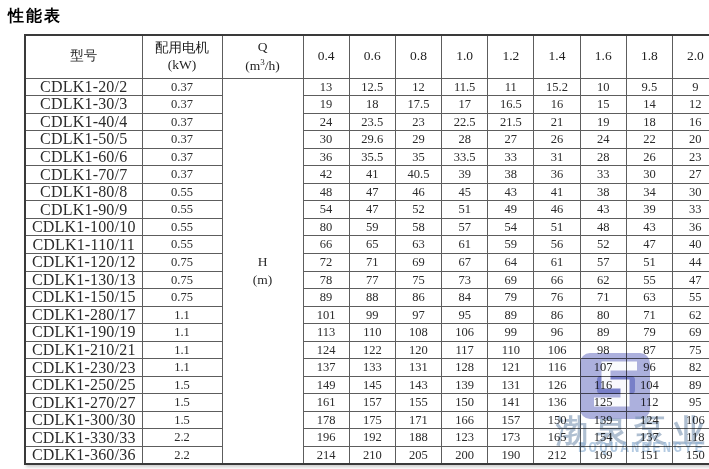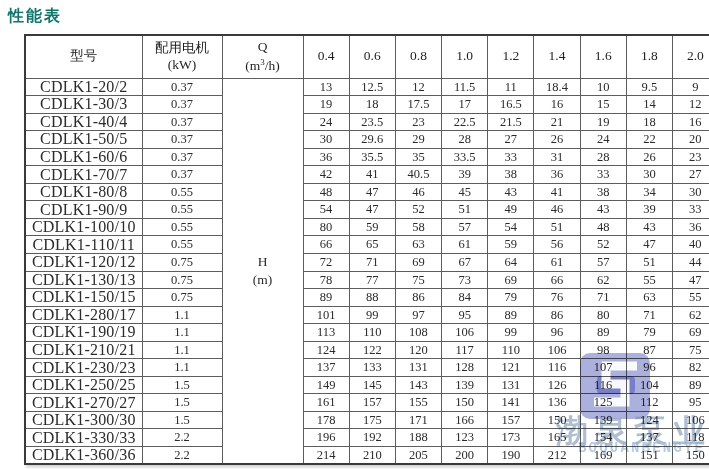--- a/index.html
+++ b/index.html
@@ -2,21 +2,21 @@
 <html><head>
 <meta charset="utf-8">
 <style>
   html,body{margin:0;padding:0;}
   body{
     width:709px;height:469px;background:#ffffff;position:relative;overflow:hidden;
     font-family:"Liberation Serif", serif;color:#262626;
   }
   .page-title{
     font-family:"Liberation Sans", sans-serif;
-    font-size:16px;font-weight:bold;color:#0f766e;
+    font-size:16px;font-weight:bold;color:#000000;
     margin:6px 0 7px 8px;letter-spacing:2px;
   }
   table.perf{
     border-collapse:collapse;table-layout:fixed;
     margin-left:24px;width:694px;
     border:2px solid #3a3a3a;
     box-shadow:0 4px 3px -2px rgba(110,110,110,0.35);
   }
   col.c-model{width:117px;}
   col.c-motor{width:80px;}
@@ -97,21 +97,21 @@
 
     <tr>
           <td class="model-cell">CDLK1-20/2</td>
           <td>0.37</td>
           <td class="h-cell" rowspan="22"><span>H</span><br><span>(m)</span></td>
           <td>13</td>
           <td>12.5</td>
           <td>12</td>
           <td>11.5</td>
           <td>11</td>
-          <td>18.4</td>
+          <td>15.2</td>
           <td>10</td>
           <td>9.5</td>
           <td>9</td>
         </tr>
         <tr>
           <td class="model-cell">CDLK1-30/3</td>
           <td>0.37</td>
           <td>19</td>
           <td>18</td>
           <td>17.5</td>

